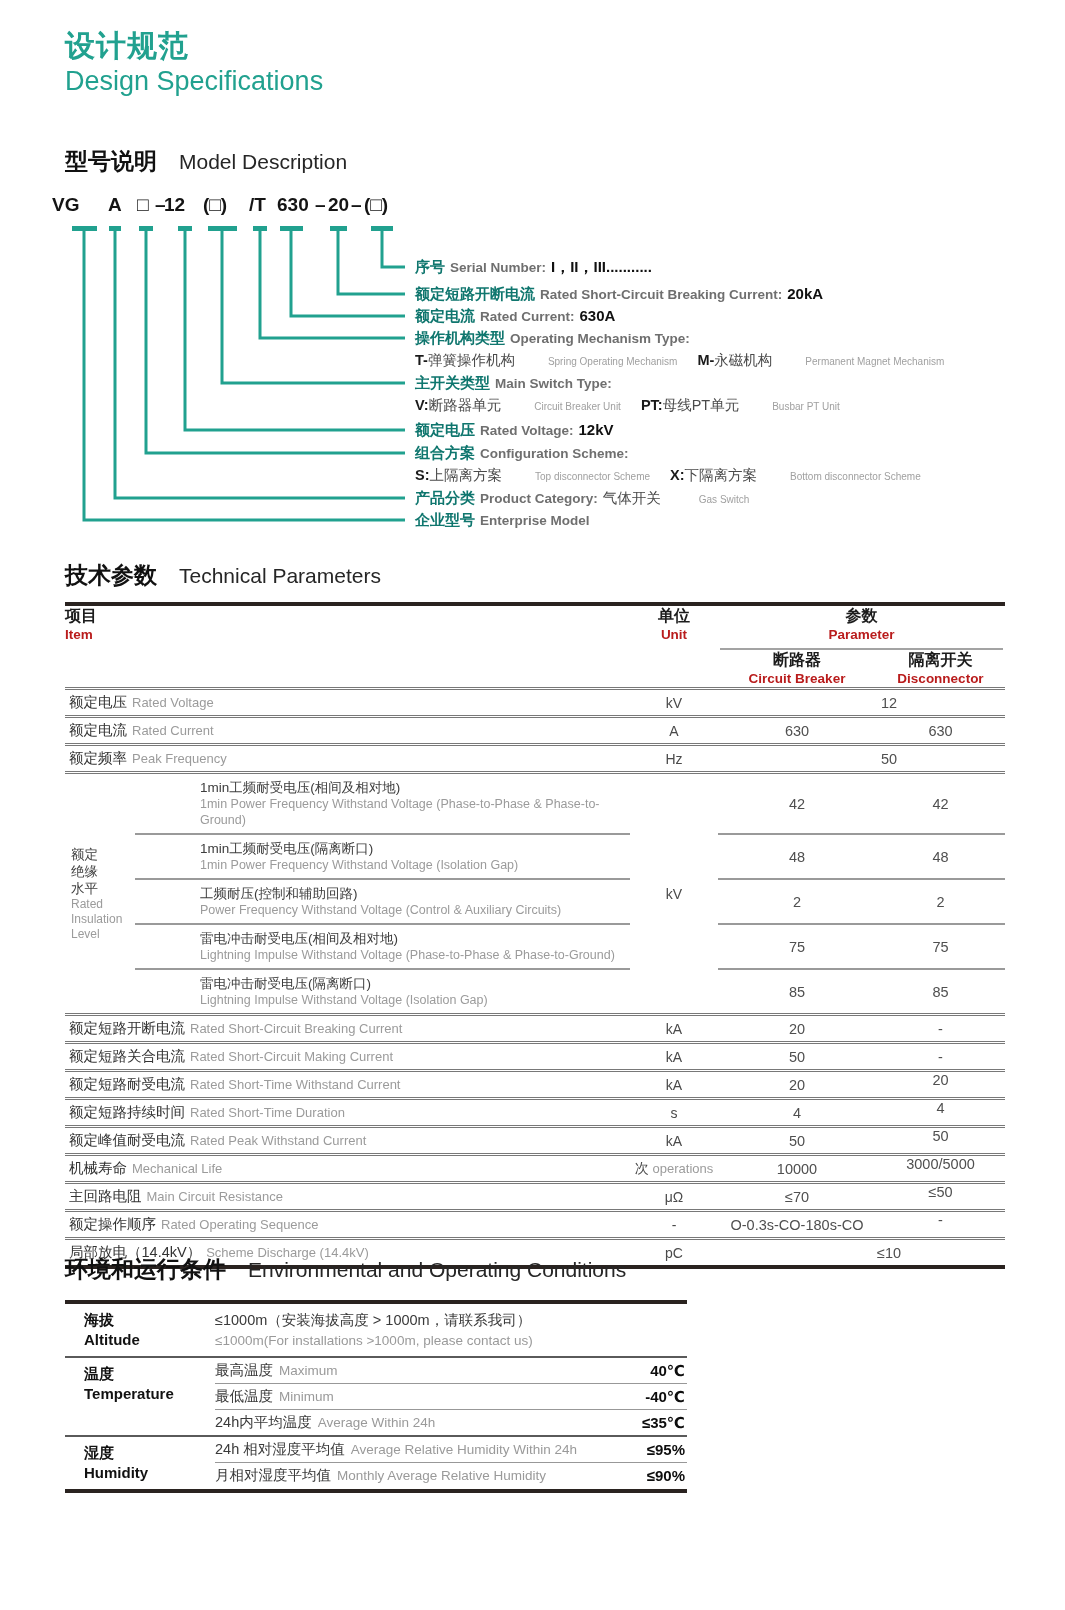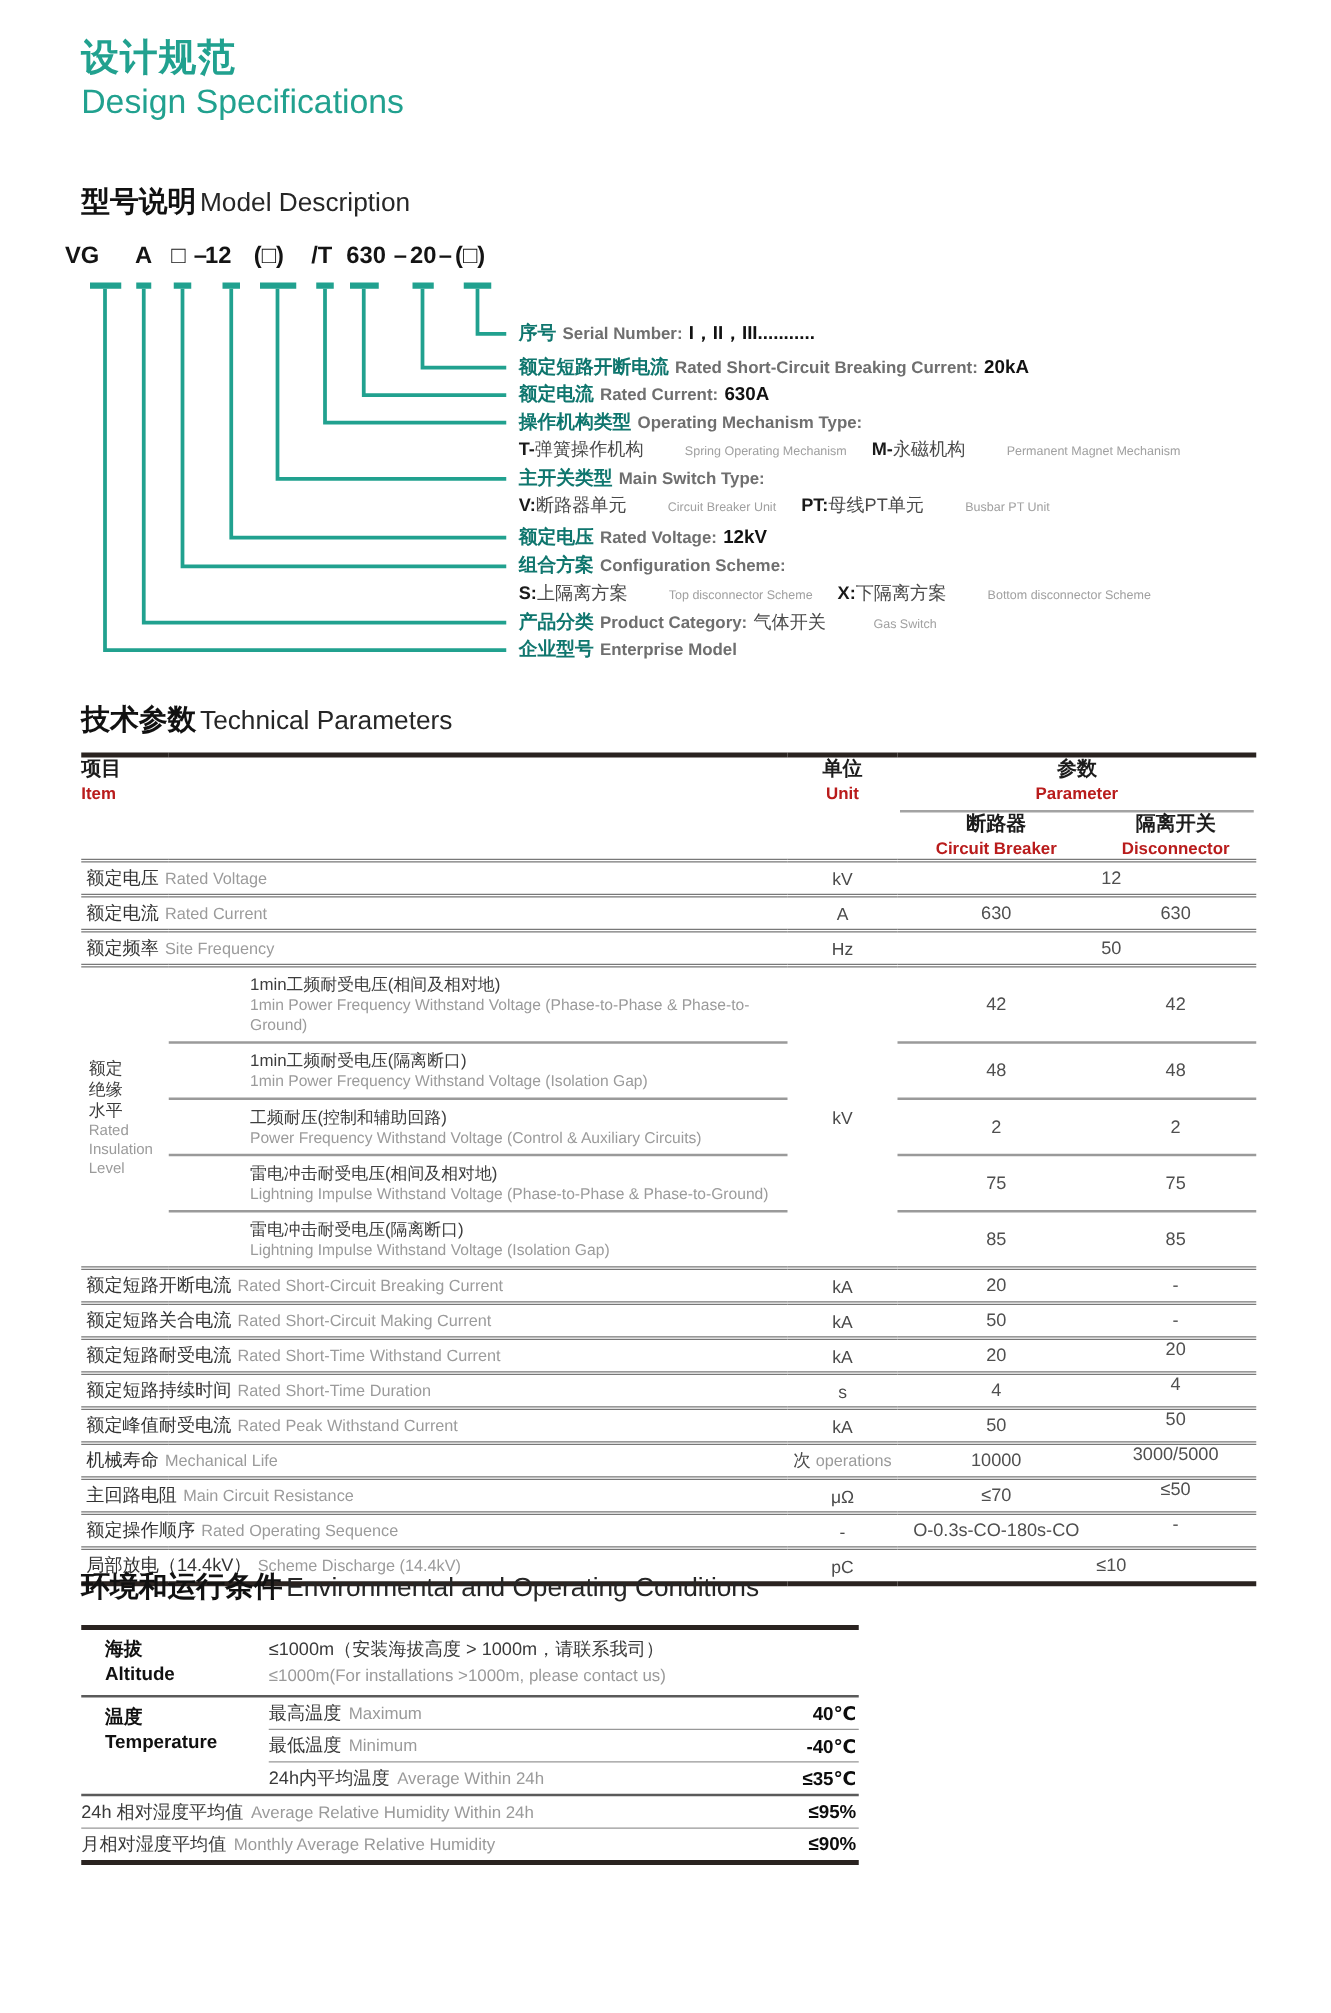--- a/index.html
+++ b/index.html
@@ -6,21 +6,21 @@
   .page{position:relative;width:1065px;height:1610px;background:#fff;overflow:hidden;
         font-family:"Liberation Sans","DejaVu Sans",sans-serif;color:#1b1b1b;}
 
   
   .hero-zh{position:absolute;left:65px;top:26px;font-size:30px;font-weight:700;color:#21a18f;letter-spacing:1px;}
   .hero-en{position:absolute;left:65px;top:66px;font-size:27px;font-weight:400;color:#21a18f;}
 
   
   .sec-head{position:absolute;left:65px;display:flex;align-items:baseline;white-space:nowrap;}
   .sec-zh{font-size:23px;font-weight:700;color:#111;}
-  .sec-en{font-size:21px;font-weight:400;color:#262626;margin-left:3px;}
+  .sec-en{font-size:21px;font-weight:400;color:#262626;margin-left:22px;}
 
   
   .code-part{position:absolute;top:194px;font-size:19px;font-weight:700;color:#141414;white-space:pre;}
 
   
   .diagram-svg{position:absolute;left:0;top:0;width:1065px;height:1610px;pointer-events:none;}
 
   
   .lbl{position:absolute;left:415px;font-size:15px;white-space:nowrap;line-height:18px;}
   .lbl > span{margin-right:5px;}
@@ -193,21 +193,21 @@
           <td class="unit">kV</td>
           <td class="vm" colspan="2">12</td>
         </tr>
         <tr class="simple">
           <td class="item" colspan="2"><span class="item-zh">额定电流</span><span class="item-en">Rated Current</span></td>
           <td class="unit">A</td>
           <td class="v">630</td>
           <td class="v"><span>630</span></td>
         </tr>
         <tr class="simple">
-          <td class="item" colspan="2"><span class="item-zh">额定频率</span><span class="item-en">Site Frequency</span></td>
+          <td class="item" colspan="2"><span class="item-zh">额定频率</span><span class="item-en">Peak Frequency</span></td>
           <td class="unit">Hz</td>
           <td class="vm" colspan="2">50</td>
         </tr>
         <tr class="group-start">
           <td class="glabel" rowspan="5">
             <div class="gl-zh">额定</div>
             <div class="gl-zh">绝缘</div>
             <div class="gl-zh">水平</div>
             <div class="gl-en">Rated</div>
             <div class="gl-en">Insulation</div>
@@ -341,20 +341,24 @@
             <div class="t"><span class="sub-zh">最低温度</span><span class="sub-en">Minimum</span></div>
             <div class="sub-val">-40℃</div>
           </div>
           <div class="env-sub">
             <div class="t"><span class="sub-zh">24h内平均温度</span><span class="sub-en">Average Within 24h</span></div>
             <div class="sub-val">≤35℃</div>
           </div>
         </div>
       </div>
       <div class="env-row">
+        <div class="env-cat">
+          <div class="cat-zh">湿度</div>
+          <div class="cat-en">Humidity</div>
+        </div>
         <div class="env-body">
           <div class="env-sub">
             <div class="t"><span class="sub-zh">24h 相对湿度平均值</span><span class="sub-en">Average Relative Humidity Within 24h</span></div>
             <div class="sub-val">≤95%</div>
           </div>
           <div class="env-sub">
             <div class="t"><span class="sub-zh">月相对湿度平均值</span><span class="sub-en">Monthly Average Relative Humidity</span></div>
             <div class="sub-val">≤90%</div>
           </div>
         </div>

